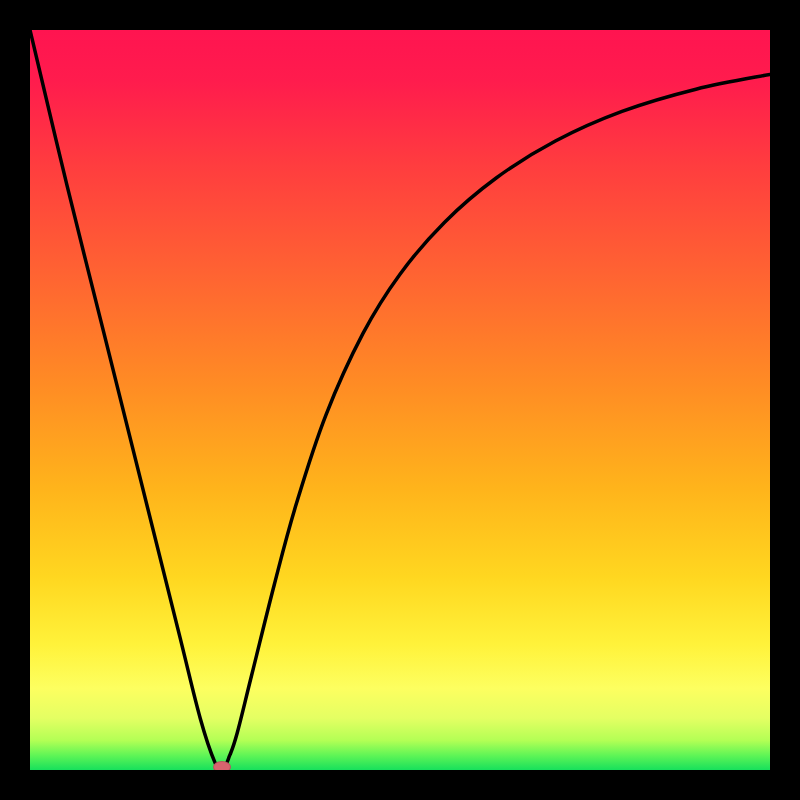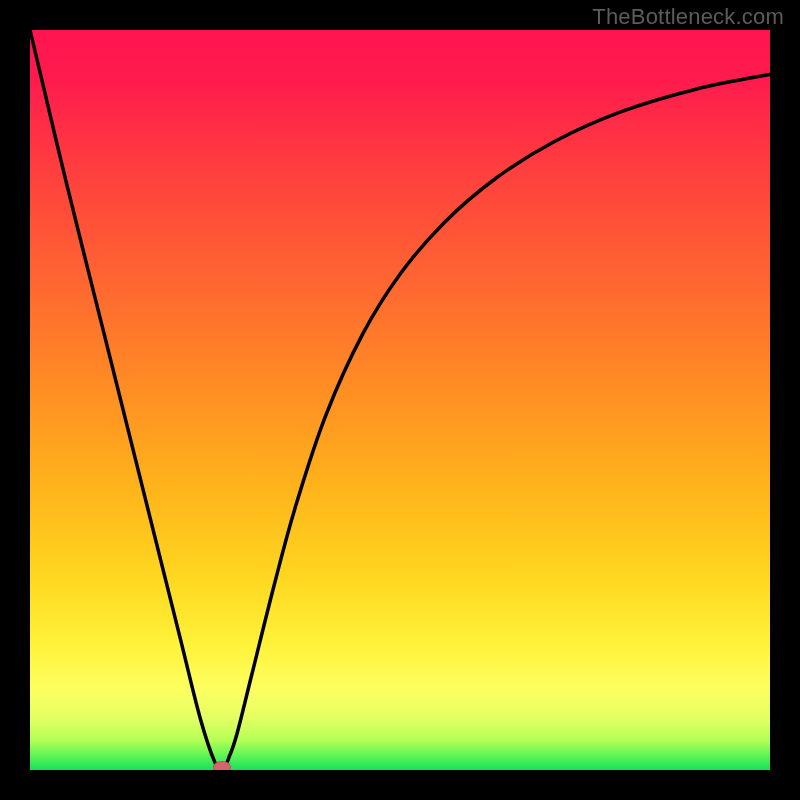--- a/index.html
+++ b/index.html
@@ -67,21 +67,20 @@
     border-radius: 50% / 50%;
     background: #d6646e;
     box-shadow: 0 0 0 1px rgba(0,0,0,0.15) inset;
     transform: translate(-50%, -50%);
   }
 </style>
 </head>
 <body>
 
 <div class="outer">
-  <div class="watermark">TheBottleneck.com</div>
 
   <div class="plot">
     <div class="gradient"></div>
     <svg class="curve" viewBox="0 0 740 740" preserveAspectRatio="none">
       <path id="curvePath" fill="none" stroke="#000" stroke-width="3.5" stroke-linejoin="round" stroke-linecap="round" d="M 0.0 0.0 C 6.8 28.5, 23.4 99.8, 37.0 155.4 C 50.6 211.0, 60.4 249.1, 74.0 303.4 C 87.6 357.7, 97.4 397.1, 111.0 451.4 C 124.6 505.7, 137.1 556.0, 148.0 599.4 C 158.9 642.8, 163.4 663.8, 170.2 688.2 C 177.0 712.6, 180.9 723.1, 185.0 732.6 C 189.1 742.1, 189.7 741.4, 192.4 740.0 C 195.1 738.6, 197.1 732.0, 199.8 725.2 C 202.5 718.4, 203.1 717.9, 207.2 703.0 C 211.3 688.1, 215.2 670.9, 222.0 643.8 C 228.8 616.7, 236.1 586.2, 244.2 555.0 C 252.3 523.8, 256.9 504.8, 266.4 473.6 C 275.9 442.4, 283.8 416.0, 296.0 384.8 C 308.2 353.6, 319.4 329.2, 333.0 303.4 C 346.6 277.6, 355.1 264.6, 370.0 244.2 C 384.9 223.8, 396.8 210.0, 414.4 192.4 C 432.0 174.8, 445.9 162.9, 466.2 148.0 C 486.5 133.1, 502.3 123.2, 525.4 111.0 C 548.5 98.8, 566.2 90.9, 592.0 81.4 C 617.8 71.9, 638.9 66.0, 666.0 59.2 C 693.1 52.4, 726.4 47.1, 740.0 44.4"></path>
     </svg>
     <div class="marker" id="minMarker" style="left: 192.4px; top: 737px; background: rgb(214, 100, 110);"></div>
   </div>
 </div>
 

